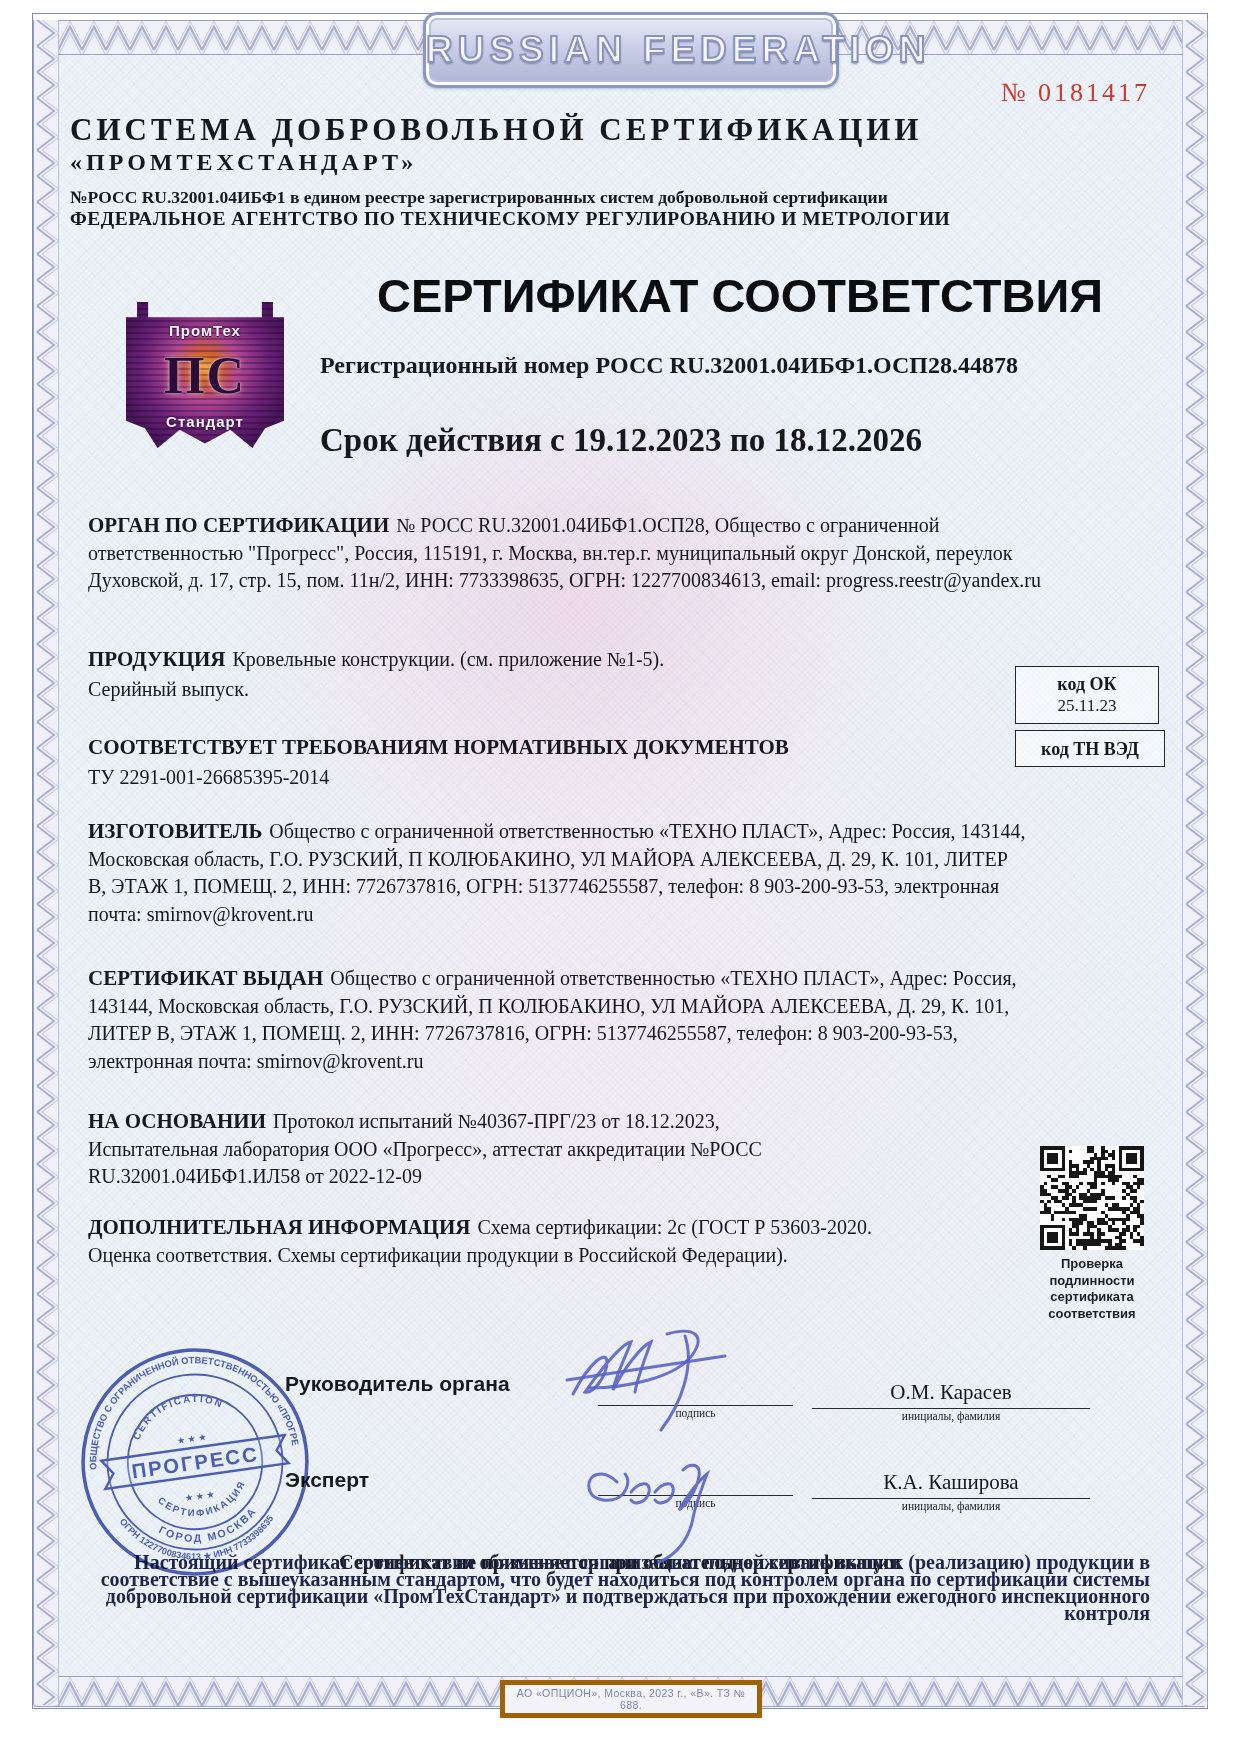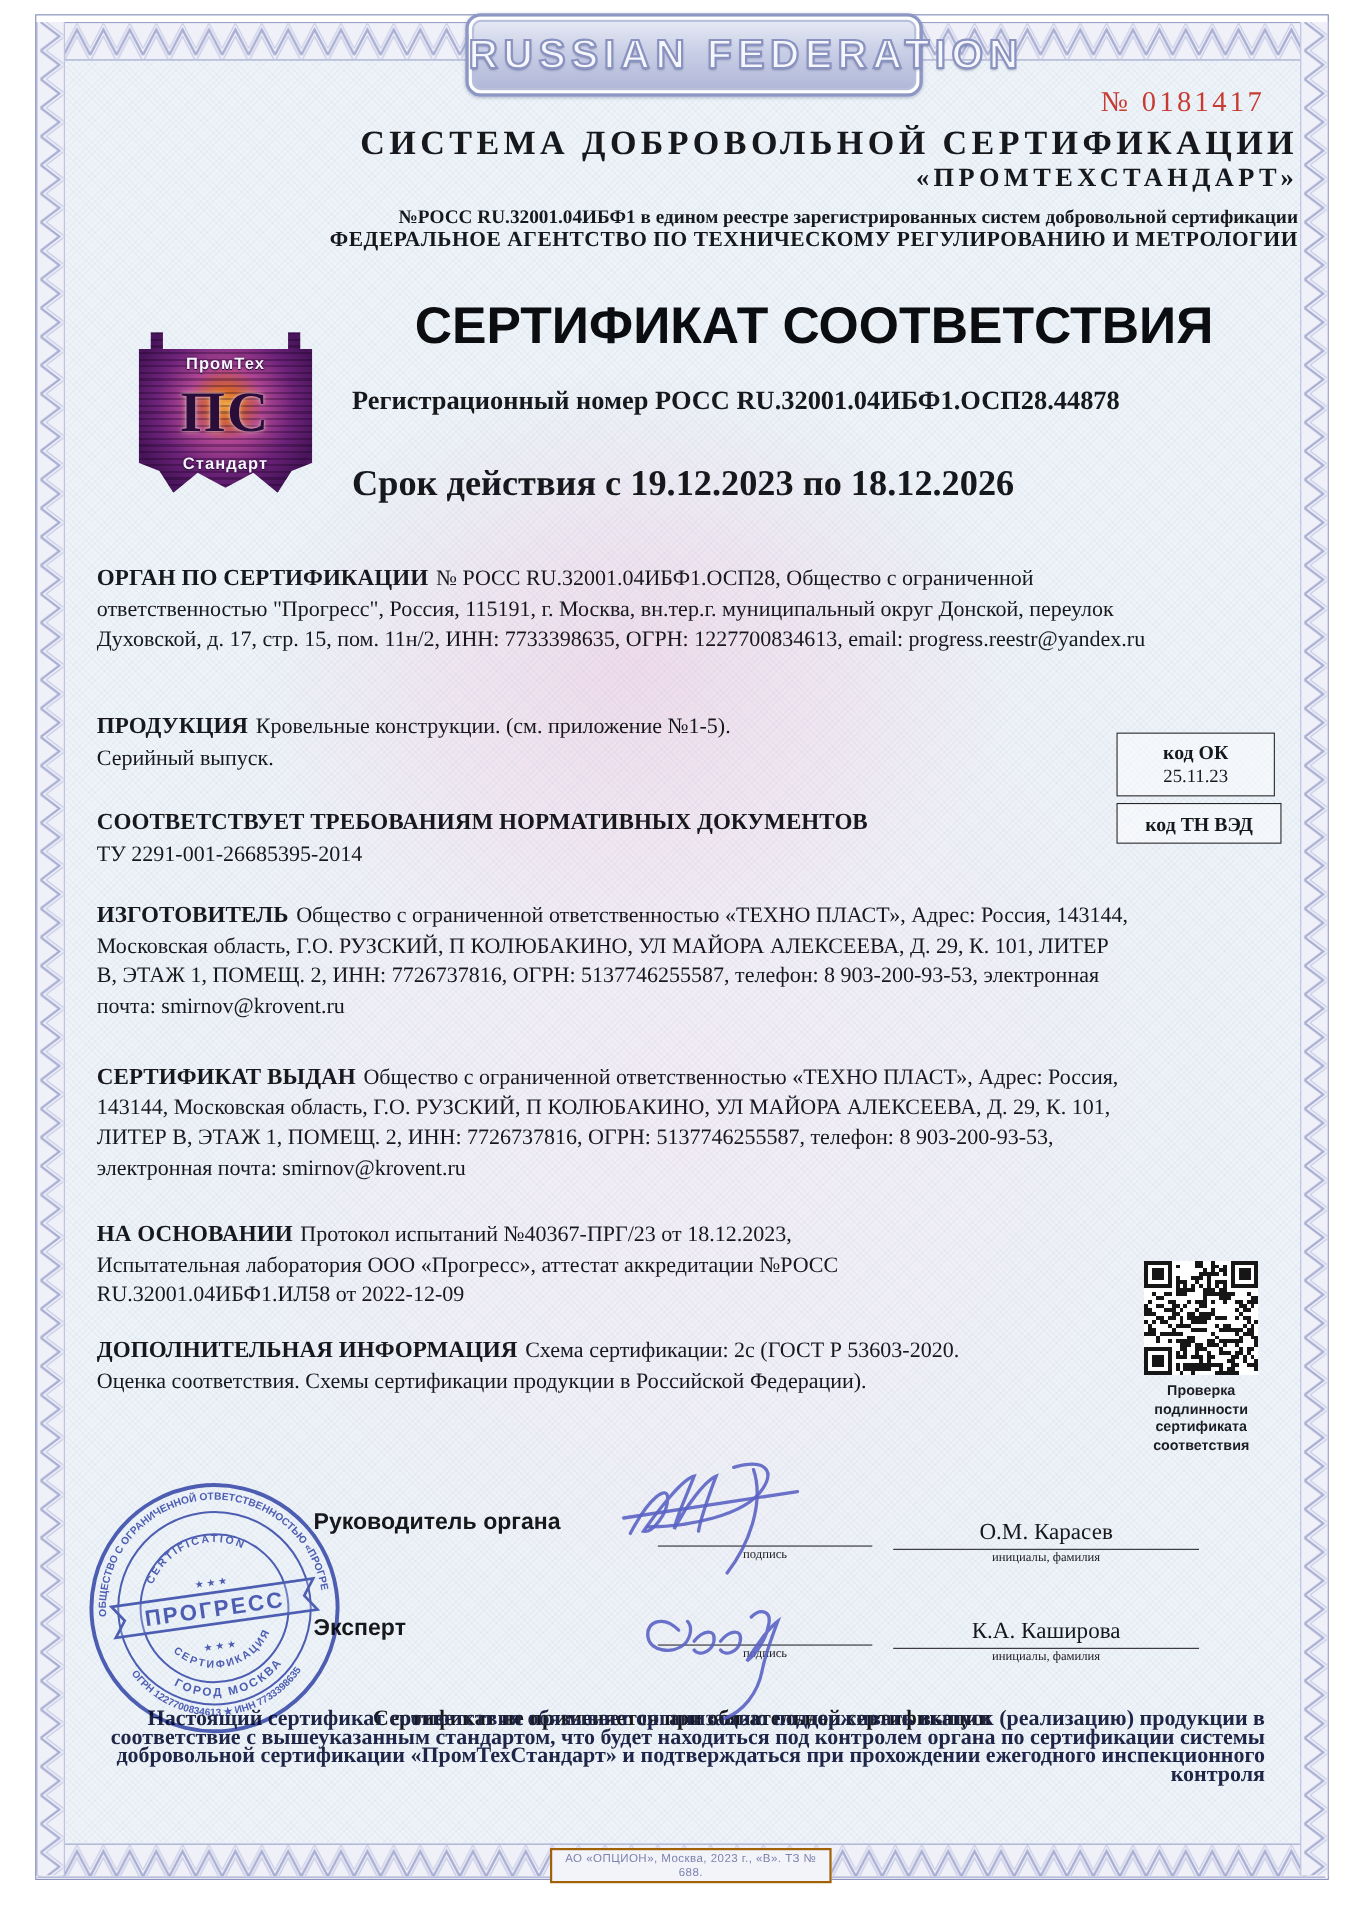--- a/index.html
+++ b/index.html
@@ -25,21 +25,21 @@
 
   
   .badge{left:423px;top:12px;width:410px;height:70px;z-index:6;border:3px solid #8d97c4;border-radius:14px;
     background:linear-gradient(180deg,#eaedf7 0%,#c9cfe6 45%,#aeb5d6 100%);
     box-shadow:inset 0 0 0 3px #ffffff, inset 0 0 0 5px #b9c0dc, 0 1px 3px rgba(80,90,140,.35);
     display:flex;align-items:center;}
   .badge-text{font-family:"Liberation Sans",sans-serif;font-weight:900;font-size:37px;letter-spacing:5px;
     color:#f6f7fc;-webkit-text-stroke:2px #8a93c0;text-shadow:0 2px 2px rgba(70,80,130,.55);white-space:nowrap;}
   .cert-no{left:860px;top:78px;width:290px;text-align:right;z-index:6;font-size:26px;letter-spacing:3px;
     color:#c73b33;font-weight:500;}
-  .hline{left:60px;width:1120px;text-align:right;z-index:5;}
+  .hline{left:60px;width:1120px;text-align:left;z-index:5;padding-left:10px;}
   .h1{top:112px;font-size:31px;font-weight:700;letter-spacing:4px;}
   .h2{top:149px;font-size:24px;font-weight:700;letter-spacing:4px;}
   .h3{top:187px;font-size:17.5px;font-weight:700;}
   .h4{top:208px;font-size:19.5px;font-weight:700;letter-spacing:.5px;}
   .title{left:310px;top:268px;width:860px;text-align:center;z-index:5;
     font-family:"Liberation Sans",sans-serif;font-weight:900;font-size:47px;letter-spacing:0px;color:#0c0d10;}
 
   
   .holo{left:126px;top:296px;width:158px;height:152px;z-index:5;
     clip-path:polygon(0 14%,7% 14%,7% 4%,14% 4%,14% 14%,86% 14%,86% 4%,93% 4%,93% 14%,100% 14%,
@@ -79,21 +79,21 @@
   .sig-svg path{fill:none;stroke:#5a63c4;stroke-width:3;stroke-linecap:round;opacity:.9;}
 
   
   .stamp{left:78px;top:1345px;width:234px;height:234px;z-index:8;transform:rotate(-8deg);
     opacity:.88;mix-blend-mode:multiply;}
 
   
   .no-mandatory{left:0;top:1551px;width:1240px;text-align:center;font-size:20px;font-weight:700;z-index:5;}
   .fine-print{left:90px;top:1554px;width:1060px;text-align:right;font-size:20px;font-weight:700;
     line-height:17px;color:#1e2546;z-index:5;}
-  .footer-box{left:500px;top:1680px;width:240px;z-index:6;text-align:center;border:2px solid #a16207;
+  .footer-box{left:500px;top:1680px;width:240px;z-index:6;text-align:center;border:5px solid #a16207;
     background:#f3f4fa;font-family:"Liberation Sans",sans-serif;font-size:10.5px;color:#7d83ad;
     padding:2px 6px;letter-spacing:.4px;}
 </style>
 </head>
 <body>
 
 <svg width="0" height="0" style="position:absolute" aria-hidden="true">
   <defs>
     <pattern id="zzh" width="24" height="33" patternUnits="userSpaceOnUse">
       <path d="M0,29 L12,6 L24,29" fill="none" stroke="#a9aed3" stroke-width="2.2"></path>

